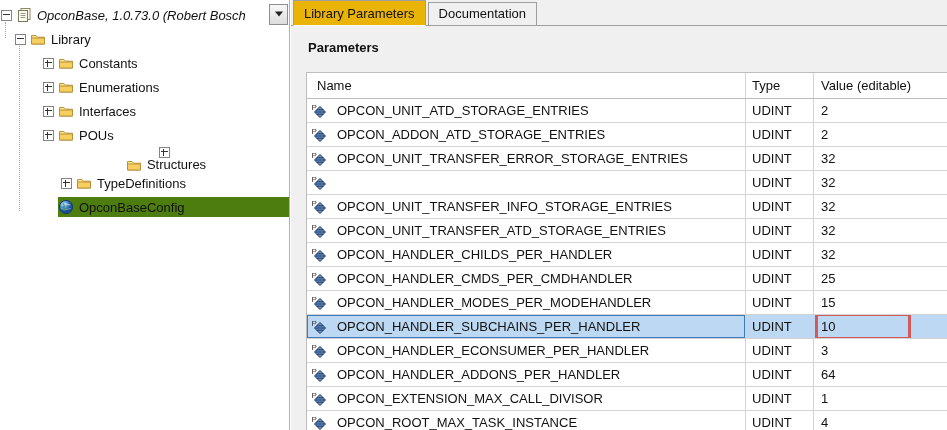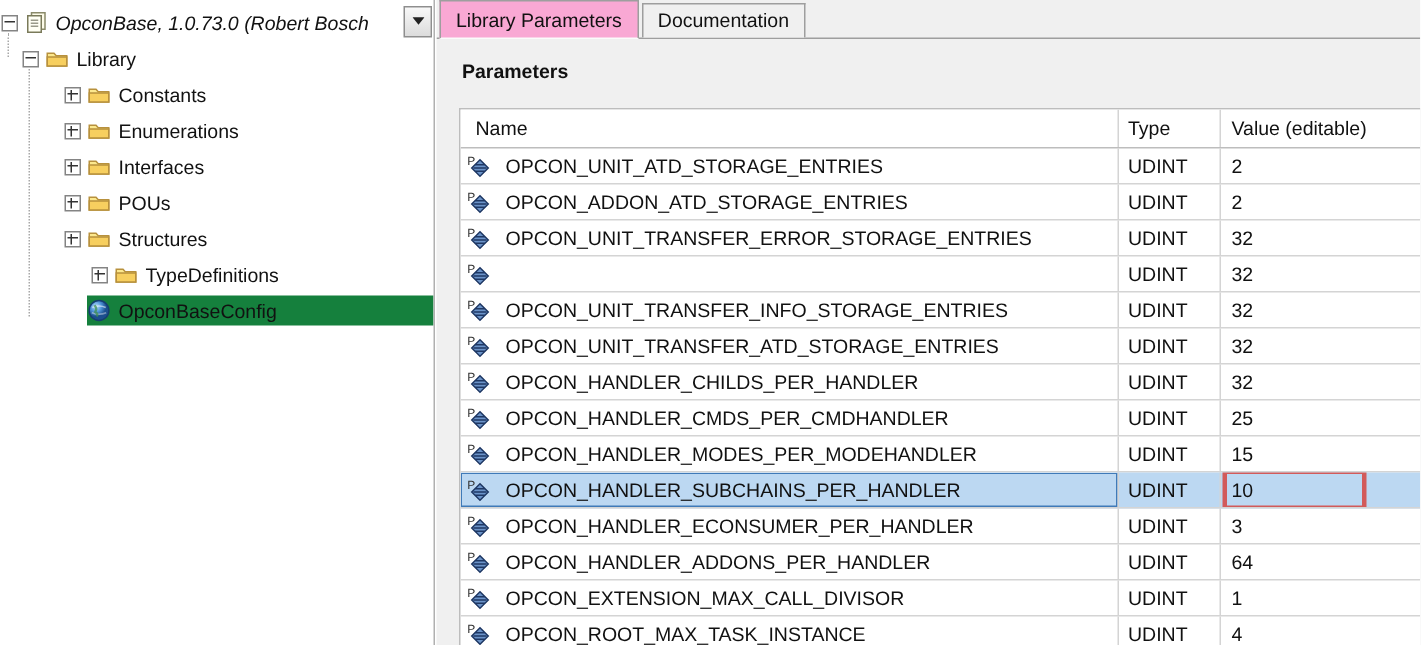--- a/index.html
+++ b/index.html
@@ -14,21 +14,21 @@
     background:#fff;border-right:1px solid #b0b0b0;box-sizing:border-box;
     padding-top:3px;overflow:hidden;
   }
   .tree-row{
     height:24px;display:flex;align-items:center;white-space:nowrap;
     position:relative;
   }
   .tree-row .row-content{
     display:flex;align-items:center;height:20px;flex:1;min-width:0;overflow:hidden;
   }
-  .tree-row.selected .row-content{background:#15803d;}
+  .tree-row.selected .row-content{background:#4d7c0f;}
   .tree-label{margin-left:5px;overflow:hidden;text-overflow:clip;}
   .tree-label.italic{font-style:italic;}
   .expander{
     width:9px;height:9px;border:1px solid #848484;background:#fff;
     position:relative;flex:0 0 auto;margin-right:4px;
   }
   .expander::before{
     content:"";position:absolute;left:1px;right:1px;top:3px;height:1px;background:#333;
   }
   .expander.plus::after{
@@ -51,21 +51,21 @@
   .tabs{
     position:absolute;left:0;top:0;right:0;height:26px;
     display:flex;align-items:flex-end;padding-left:2px;
     border-bottom:1px solid #9e9e9e;box-sizing:border-box;
   }
   .tab{
     border:1px solid #9e9e9e;border-bottom:none;background:#f0f0f0;
     padding:3px 10px 4px;margin-right:2px;position:relative;
   }
   .tab.active{
-    background:#f9a8d4;padding-top:5px;margin-bottom:-1px;z-index:2;
+    background:#eab308;padding-top:5px;margin-bottom:-1px;z-index:2;
     border-bottom:1px solid #fbfbfb;
   }
   .panel-heading{position:absolute;left:17px;top:40px;font-weight:bold;}
   
   .param-table{
     position:absolute;left:15px;top:72px;right:-1px;bottom:-6px;
     background:#fff;border:1px solid #bdbdbd;box-sizing:border-box;overflow:hidden;
   }
   .t-header{display:flex;height:26px;border-bottom:1px solid #bdbdbd;box-sizing:border-box;background:#fff;justify-content:space-between;}
   .t-header .th{display:flex;align-items:center;box-sizing:border-box;}
@@ -170,21 +170,21 @@
           <span class="row-content">
             <span class="tree-icon">
               <svg width="16" height="16" viewBox="0 0 16 16">
                 <path d="M1.5 4.5 L6 4.5 L7.5 6.2 L14.5 6.2 L14.5 13 L1.5 13 Z" fill="#fce88d" stroke="#b8913d"></path>
                 <path d="M1.5 7 L14.5 7 L14.5 13 L1.5 13 Z" fill="#f7cf5f" stroke="#b8913d"></path>
               </svg>
             </span>
             <span class="tree-label">POUs</span>
           </span>
         </div>
-        <div class="tree-row" style="padding-left: 43px;">
+        <div class="tree-row" style="padding-left: 43px; flex-direction: column;">
           <span class="expander plus"></span>
           <span class="row-content">
             <span class="tree-icon">
               <svg width="16" height="16" viewBox="0 0 16 16">
                 <path d="M1.5 4.5 L6 4.5 L7.5 6.2 L14.5 6.2 L14.5 13 L1.5 13 Z" fill="#fce88d" stroke="#b8913d"></path>
                 <path d="M1.5 7 L14.5 7 L14.5 13 L1.5 13 Z" fill="#f7cf5f" stroke="#b8913d"></path>
               </svg>
             </span>
             <span class="tree-label">Structures</span>
           </span>

